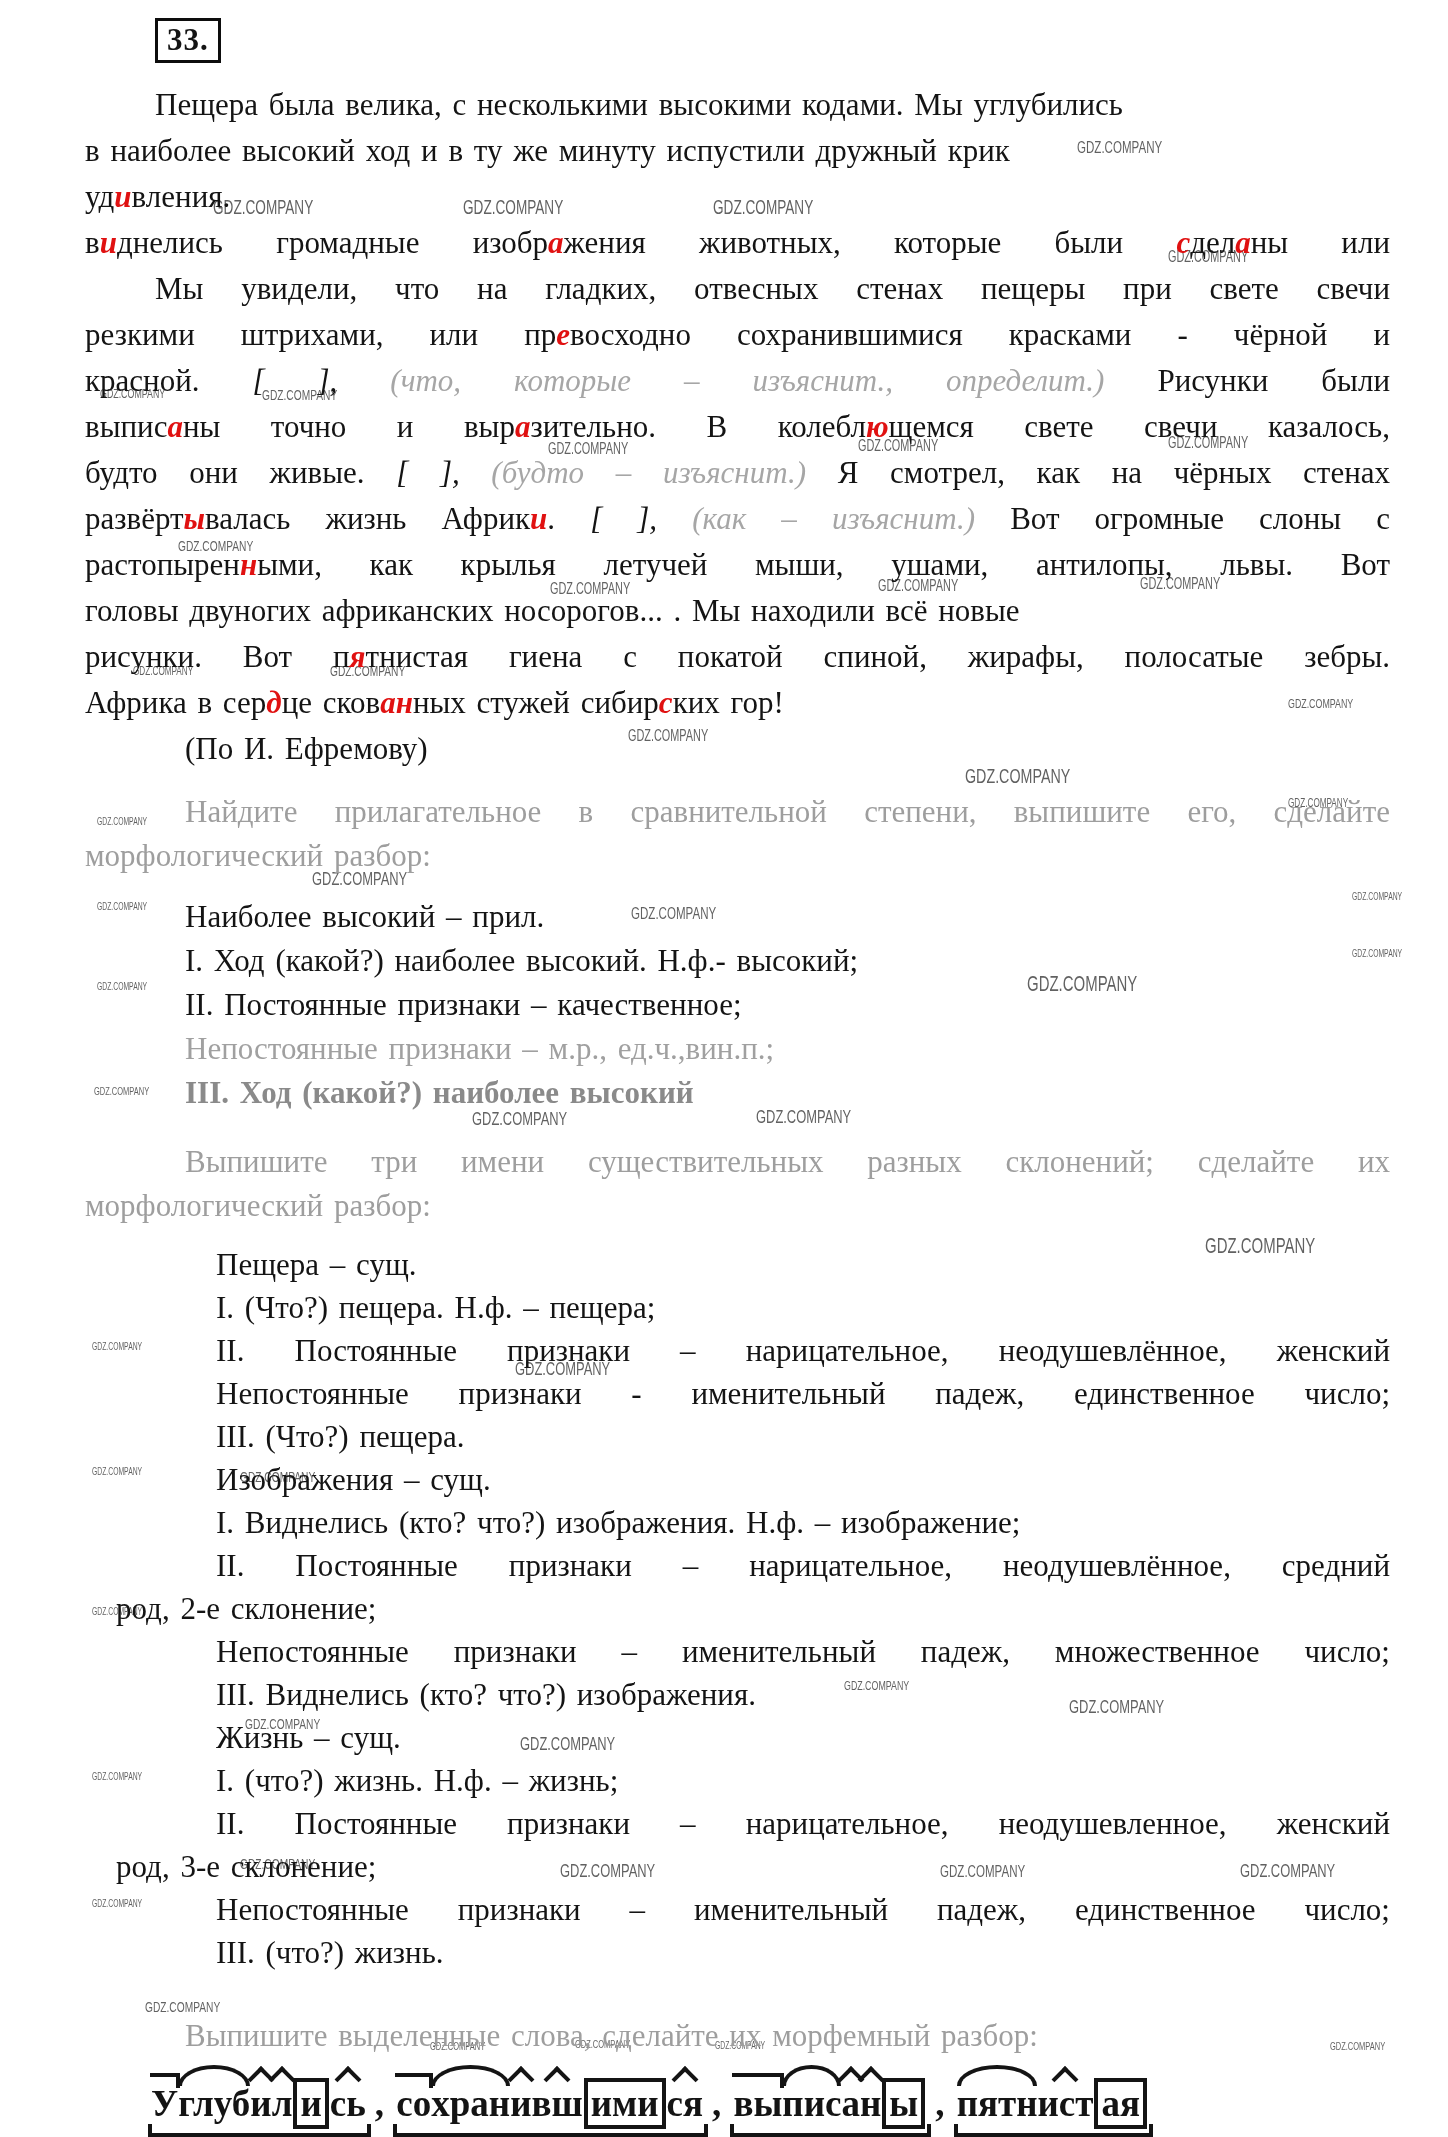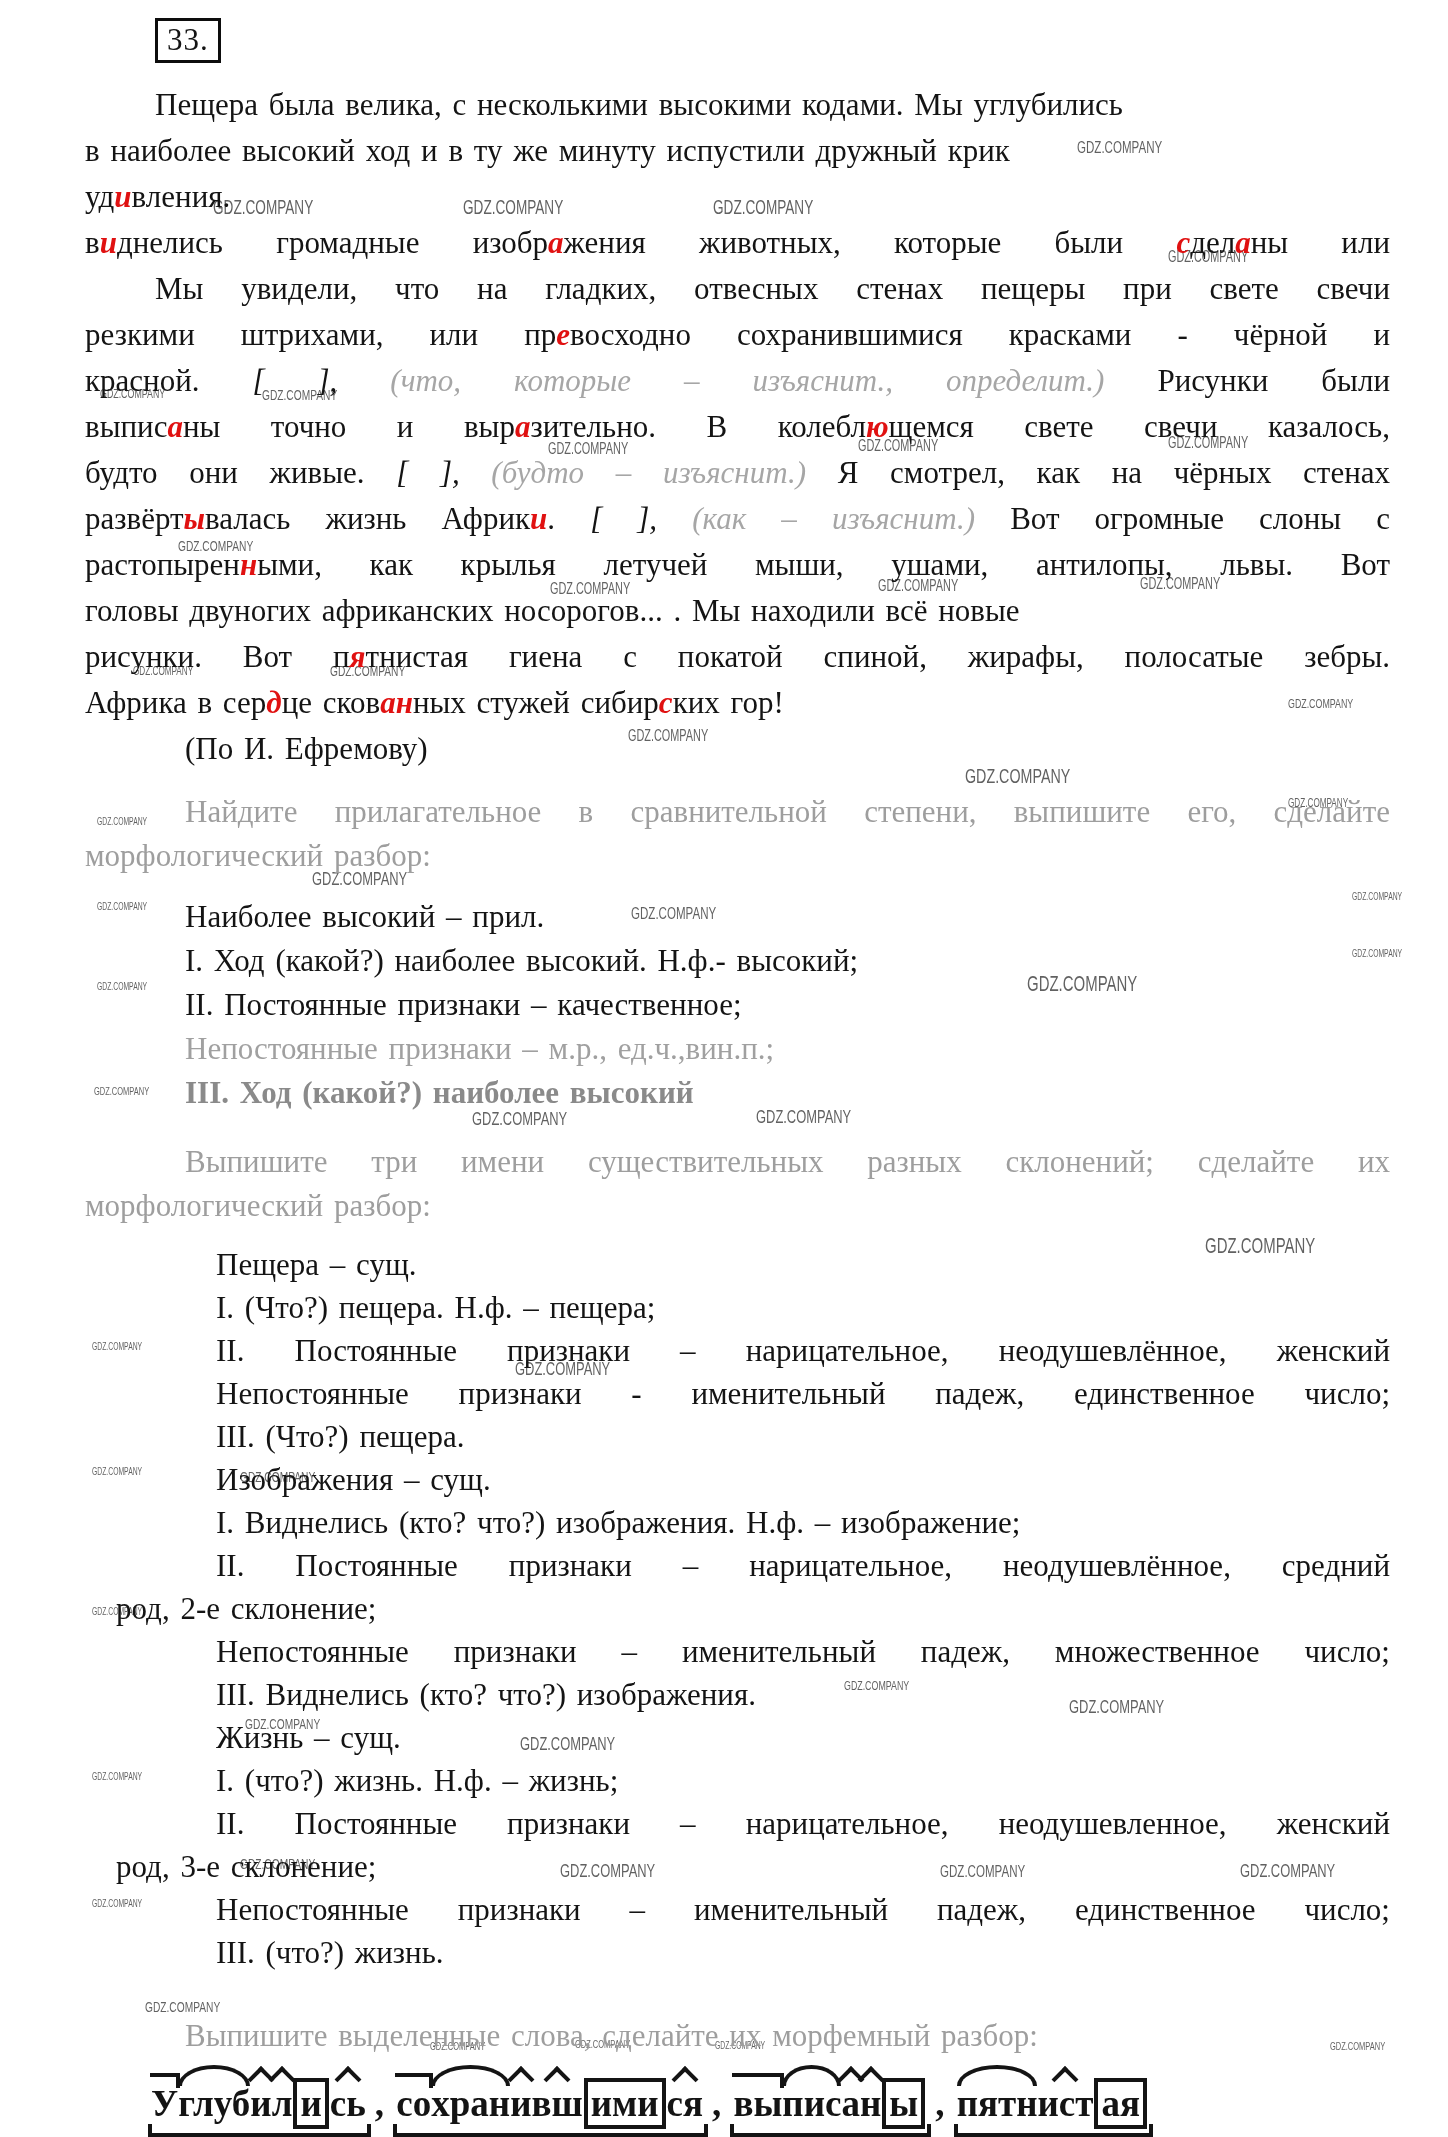--- a/index.html
+++ b/index.html
@@ -3,21 +3,21 @@
 <meta charset="utf-8">
 <style>
   html,body{margin:0;padding:0;background:#fff;}
   .page{
     position:relative;width:1448px;height:2137px;background:#ffffff;overflow:hidden;
     font-family:"Liberation Serif","DejaVu Serif",serif;color:var(--ink,#111);
   }
   
   .exnum{
     position:absolute;left:155px;top:18px;border:3px solid #0d0d0d;
-    padding:1px 9px 2px 9px;font-size:31px;font-weight:normal;letter-spacing:1px;
+    padding:1px 9px 2px 9px;font-size:31px;font-weight:bold;letter-spacing:1px;
   }
   
   .sec{position:absolute;left:85px;width:1305px;font-size:31px;}
   .line{height:46px;line-height:46px;overflow:hidden;word-spacing:3px;}
   .lh44 .line{height:44px;line-height:44px;}
   .lh43 .line{height:43px;line-height:43px;margin-left:31px;}
   #sec-article .ind{padding-left:70px;}
   .prompt .ind,.analysis .ind{padding-left:100px;}
   .attr{padding-left:100px;}
   .j{text-align:justify;}

